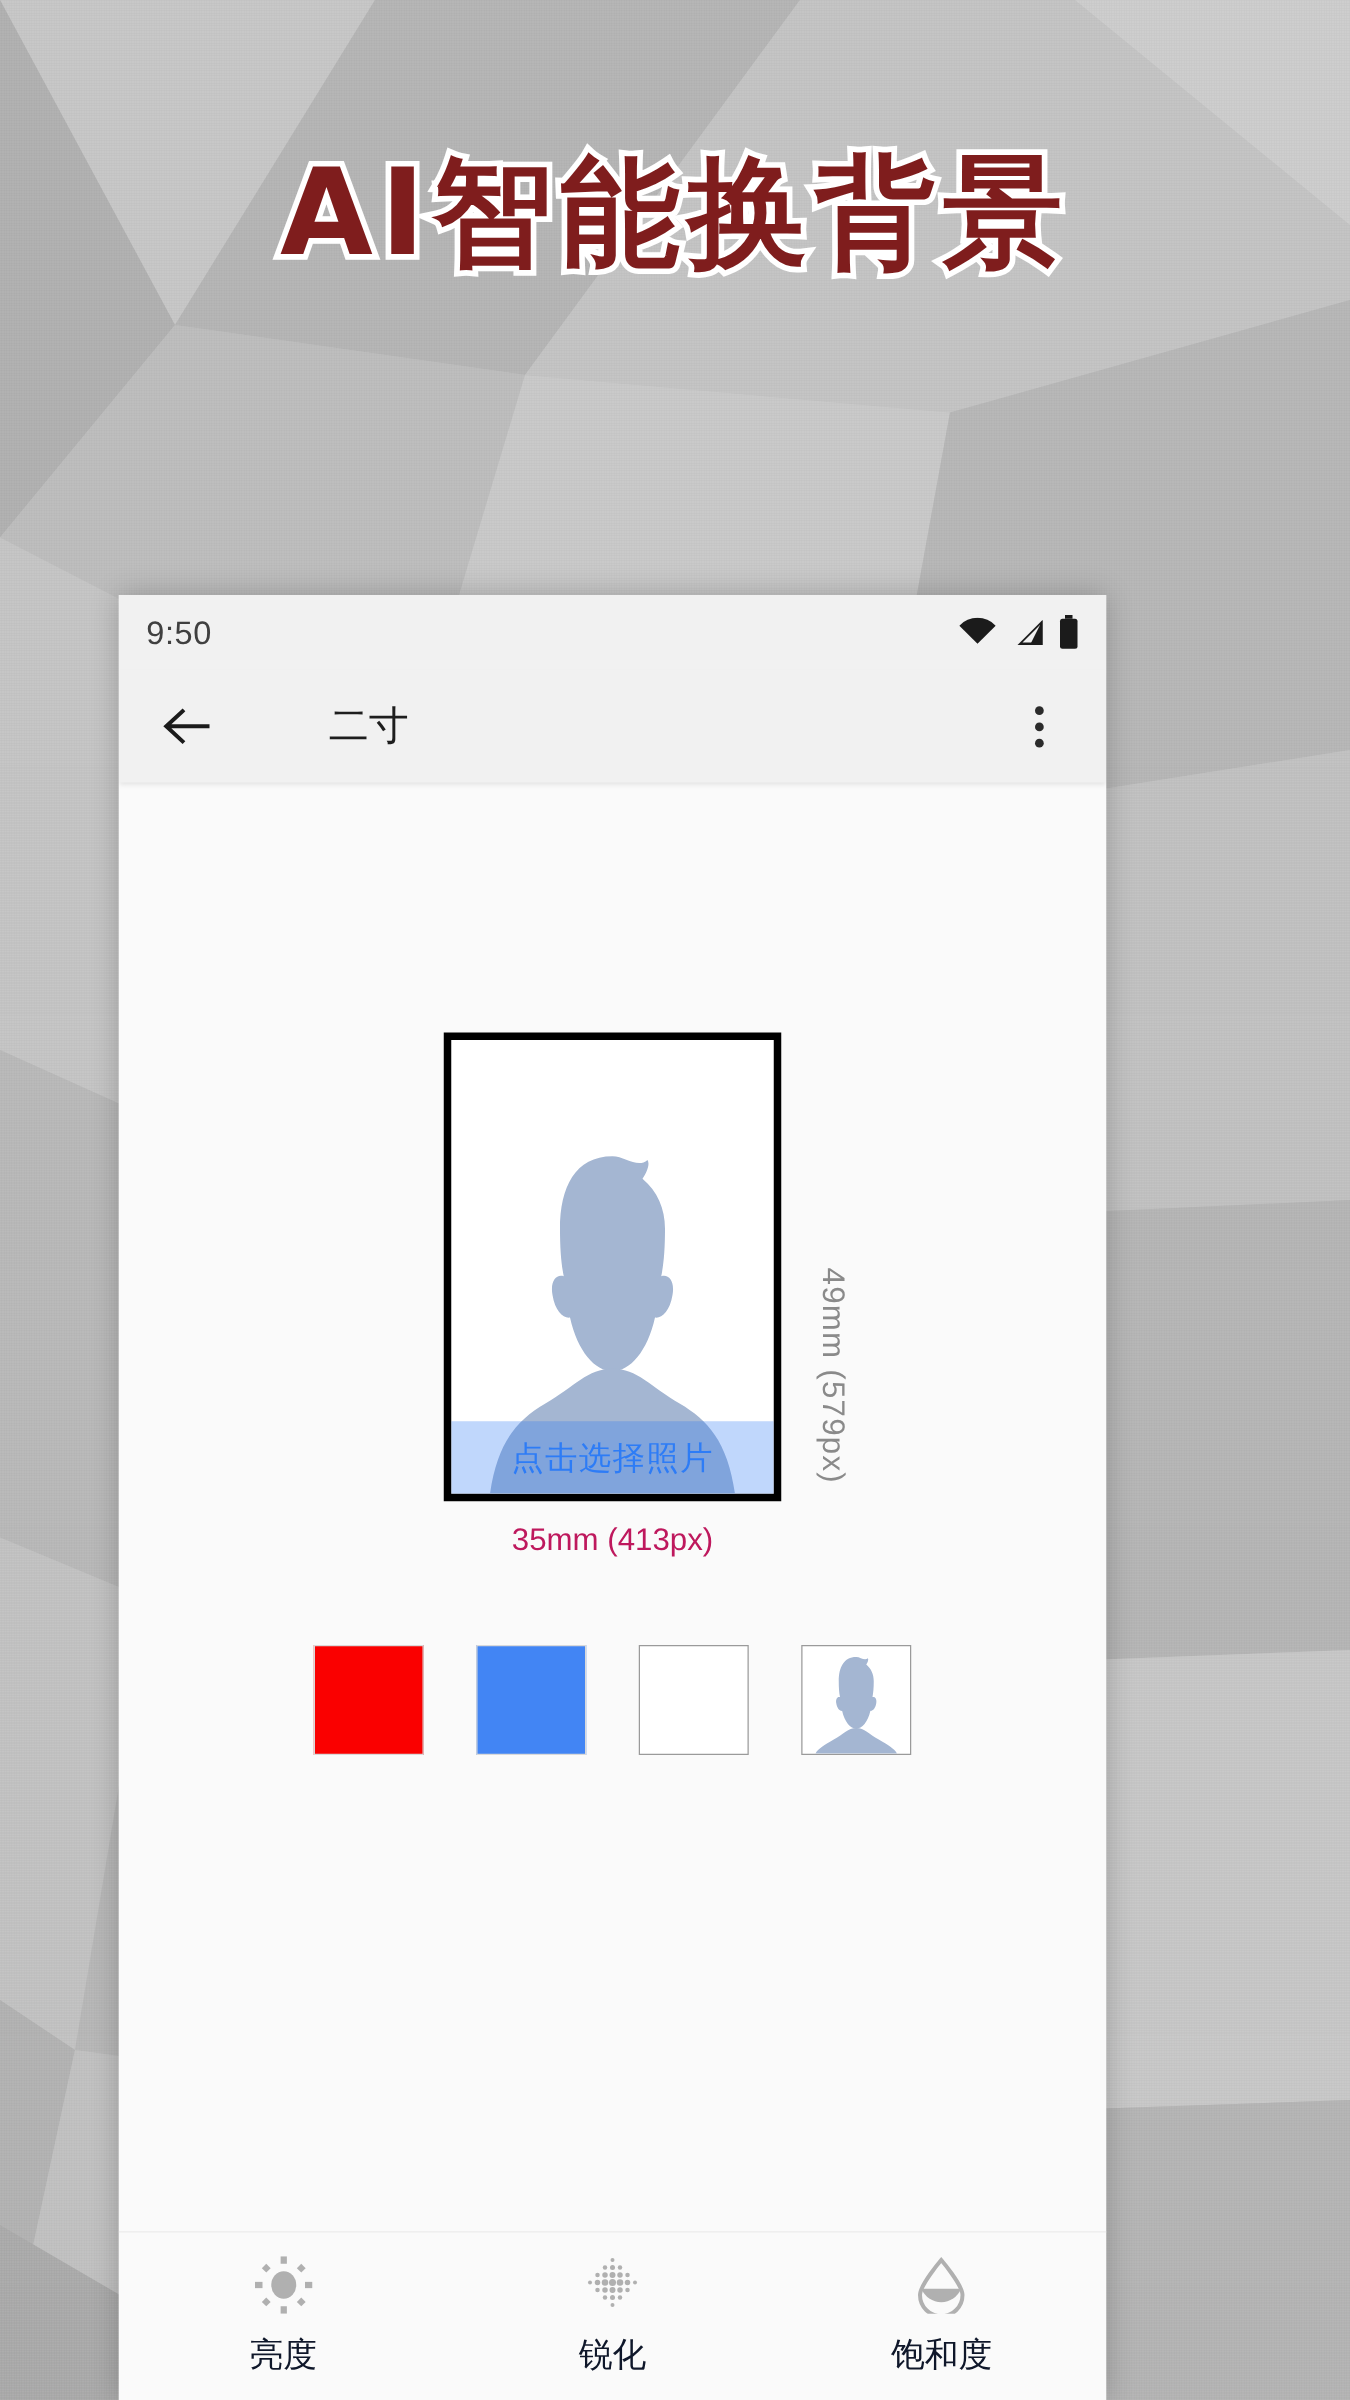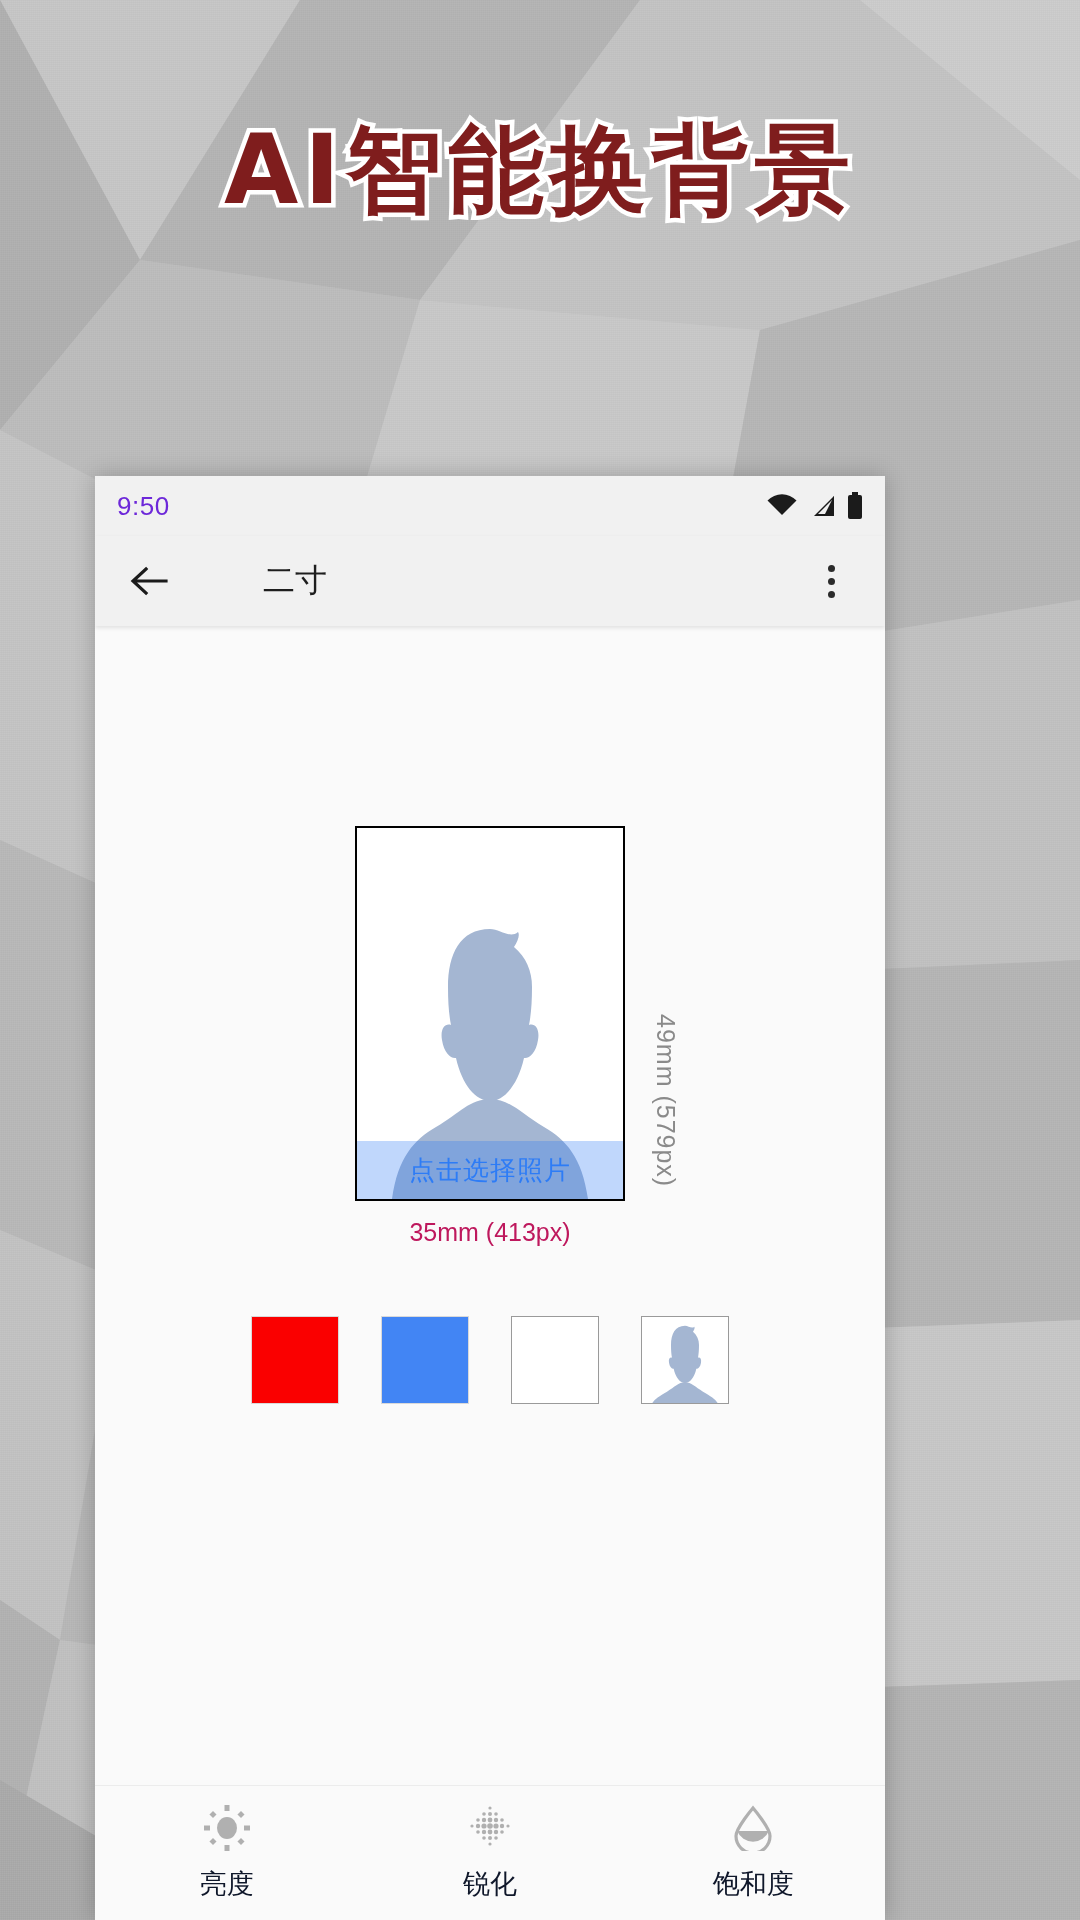--- a/index.html
+++ b/index.html
@@ -30,42 +30,42 @@
 
   
   #phone{
     position:absolute;left:95px;top:476px;width:790px;height:1444px;
     background:#fafafa;overflow:hidden;
     box-shadow:0 0 22px rgba(0,0,0,.22);
   }
   
   #statusbar{height:60px;background:#f1f1f1;display:flex;align-items:center;
      padding:0 22px;box-sizing:border-box;}
-  #clock{font-size:26px;color:#6d28d9;letter-spacing:.5px;}
+  #clock{font-size:26px;color:#404040;letter-spacing:.5px;}
   #sysicons{margin-left:auto;display:flex;align-items:center;gap:11px;}
 
   
   #appbar{height:90px;background:#f1f1f1;display:flex;align-items:center;
      padding:0 26px;box-sizing:border-box;
      box-shadow:0 2px 4px rgba(0,0,0,.10);position:relative;z-index:3;gap:48px;}
   #backbtn{width:56px;height:56px;display:flex;align-items:center;justify-content:center;}
   #apptitle{margin-left:38px;font-size:32px;color:#1e1e1e;
      font-family:"DejaVu Sans","Liberation Sans",sans-serif;}
   #menubtn{margin-left:auto;width:56px;height:56px;display:flex;flex-direction:column;
      align-items:center;justify-content:center;gap:6px;}
   #menubtn i{width:7px;height:7px;border-radius:50%;background:#2b2b2b;display:block;}
 
   
   #workspace{position:relative;height:1160px;background:#fafafa;}
 
   #photowrap{position:absolute;left:0;right:0;top:200px;display:flex;
       justify-content:center;}
   #photostage{position:relative;}
   #photoframe{
-    width:270px;height:375px;background:#ffffff;border:2px solid #000000;
+    width:270px;height:375px;background:#ffffff;border:6px solid #000000;
     position:relative;overflow:hidden;box-sizing:border-box;
   }
   #photoframe .silo{position:absolute;left:50%;transform:translateX(-50%);bottom:0;}
   #pickbar{
     position:absolute;left:0;right:0;bottom:0;height:58px;
     background:rgba(45,124,246,.30);
     display:flex;align-items:center;justify-content:center;
     color:#2d7cf6;font-size:26px;letter-spacing:1px;
     font-family:"DejaVu Sans","Liberation Sans",sans-serif;
   }

